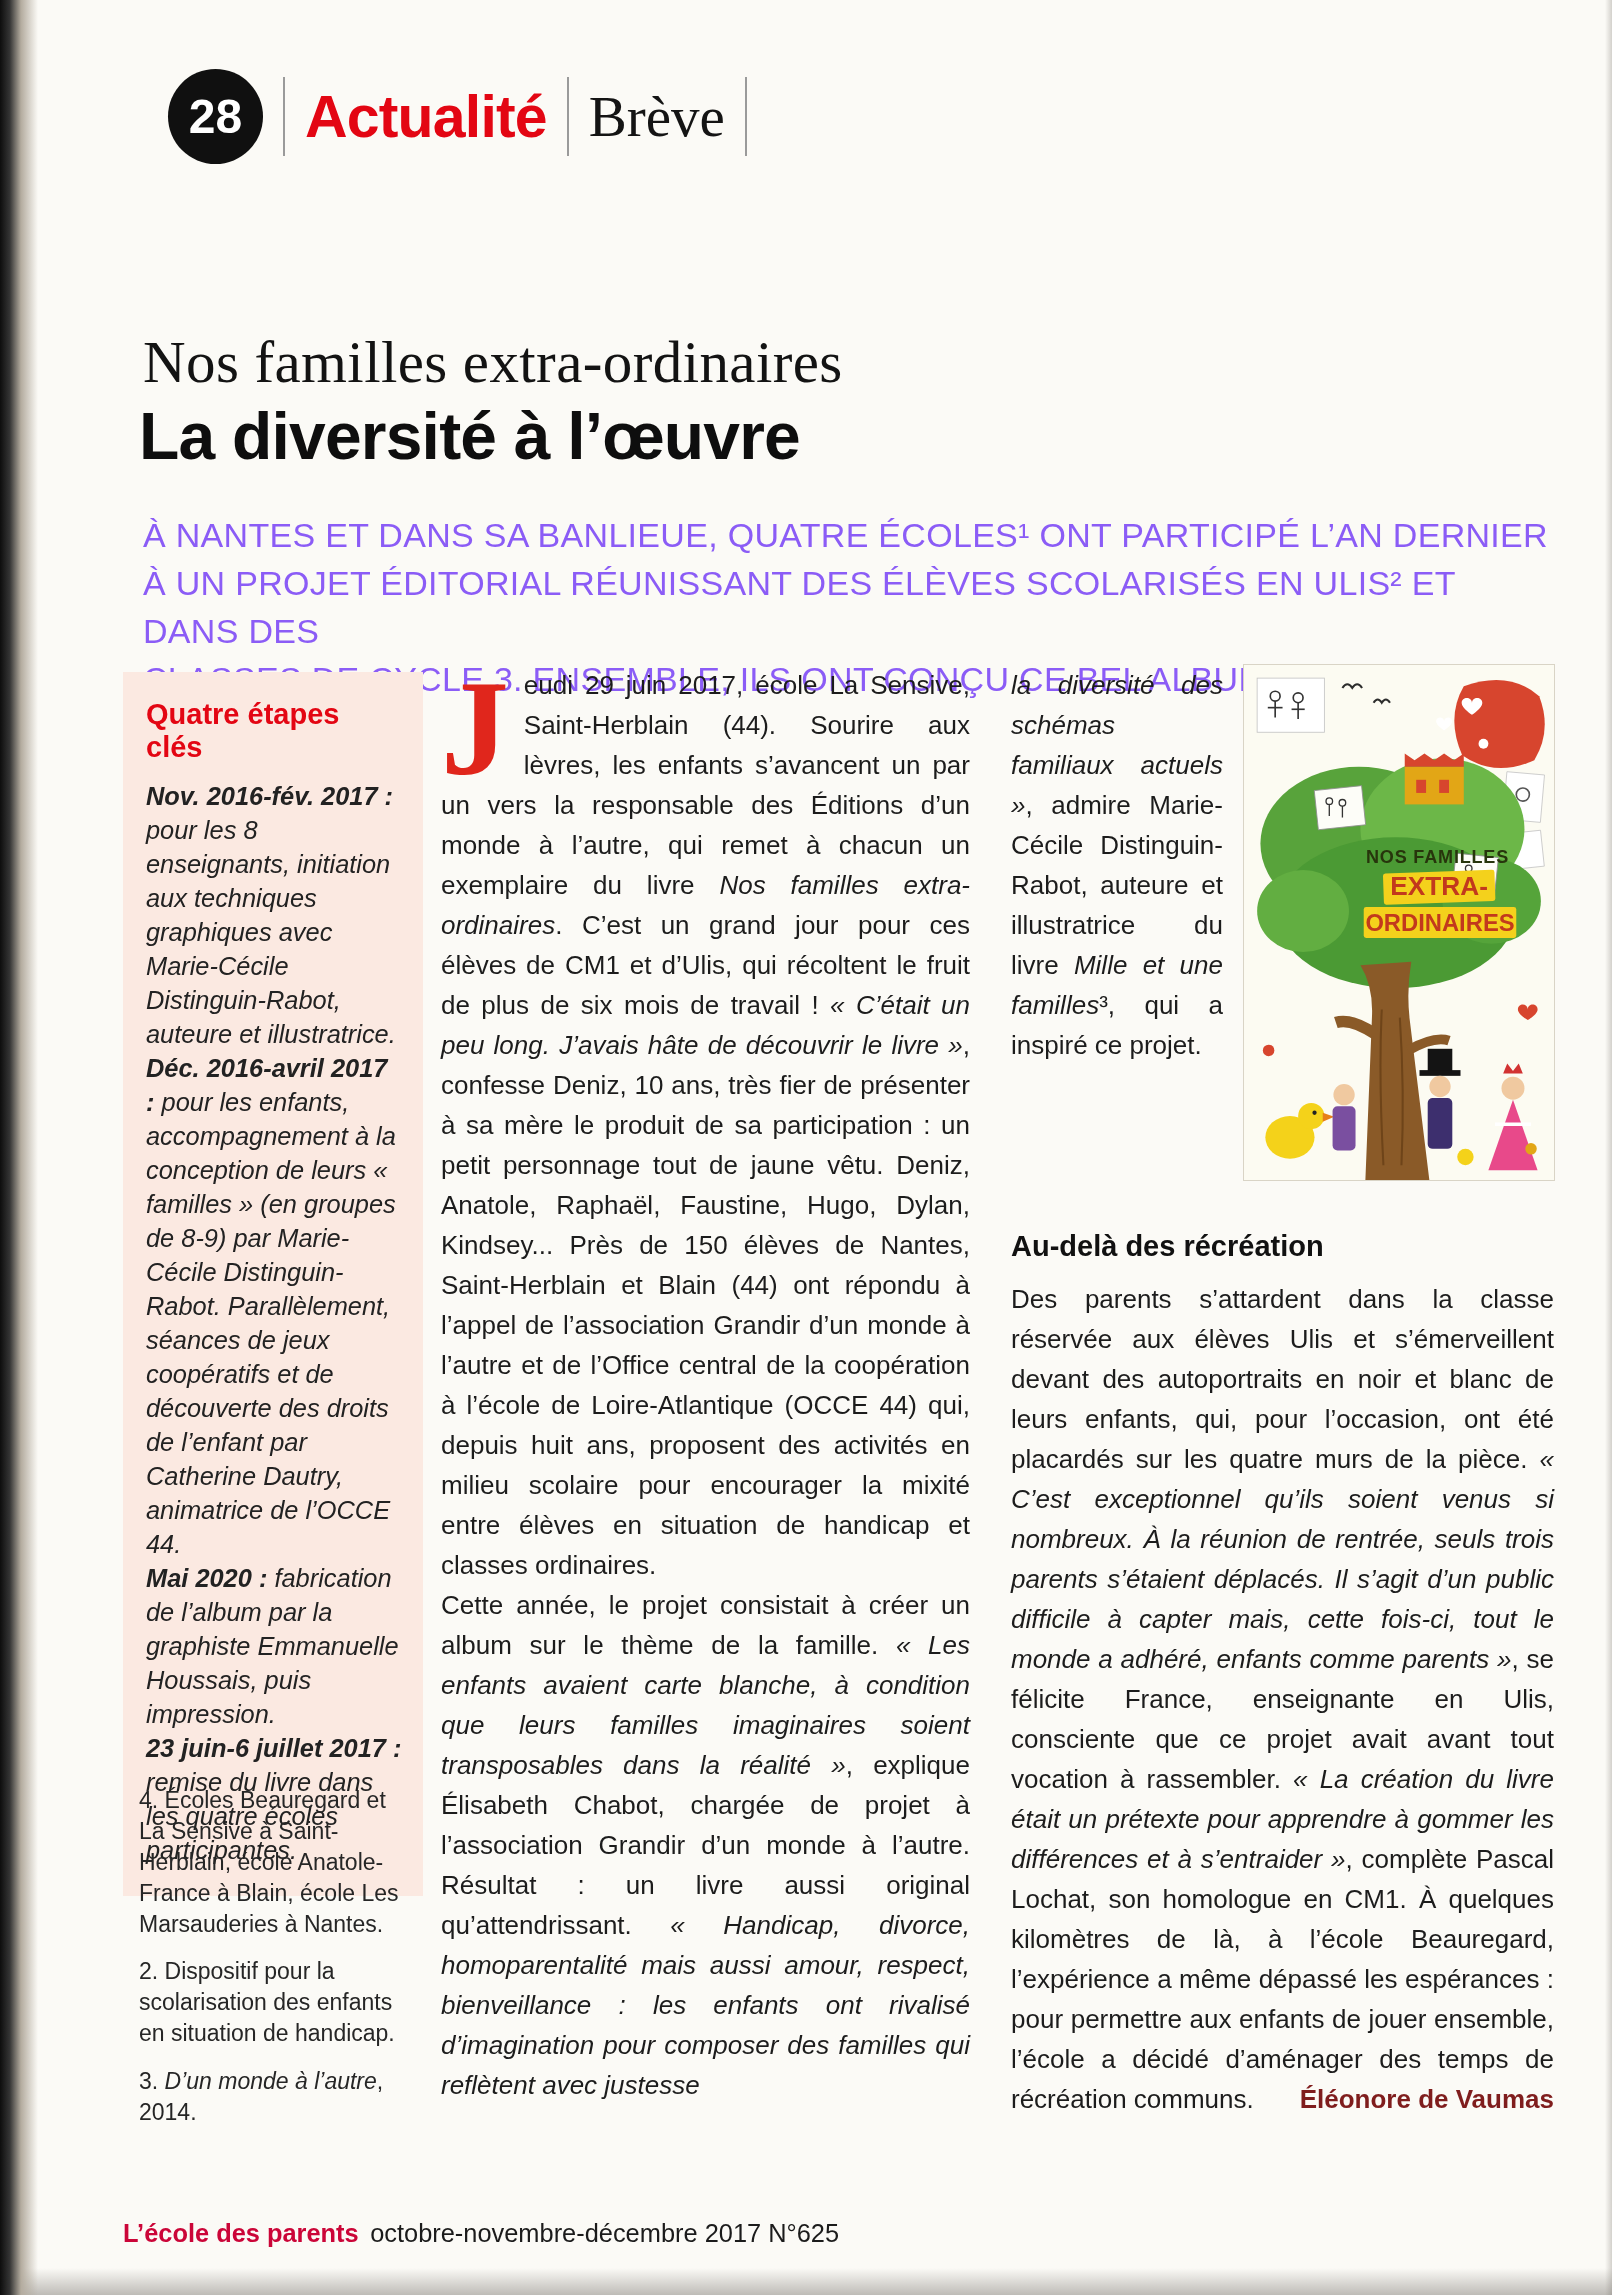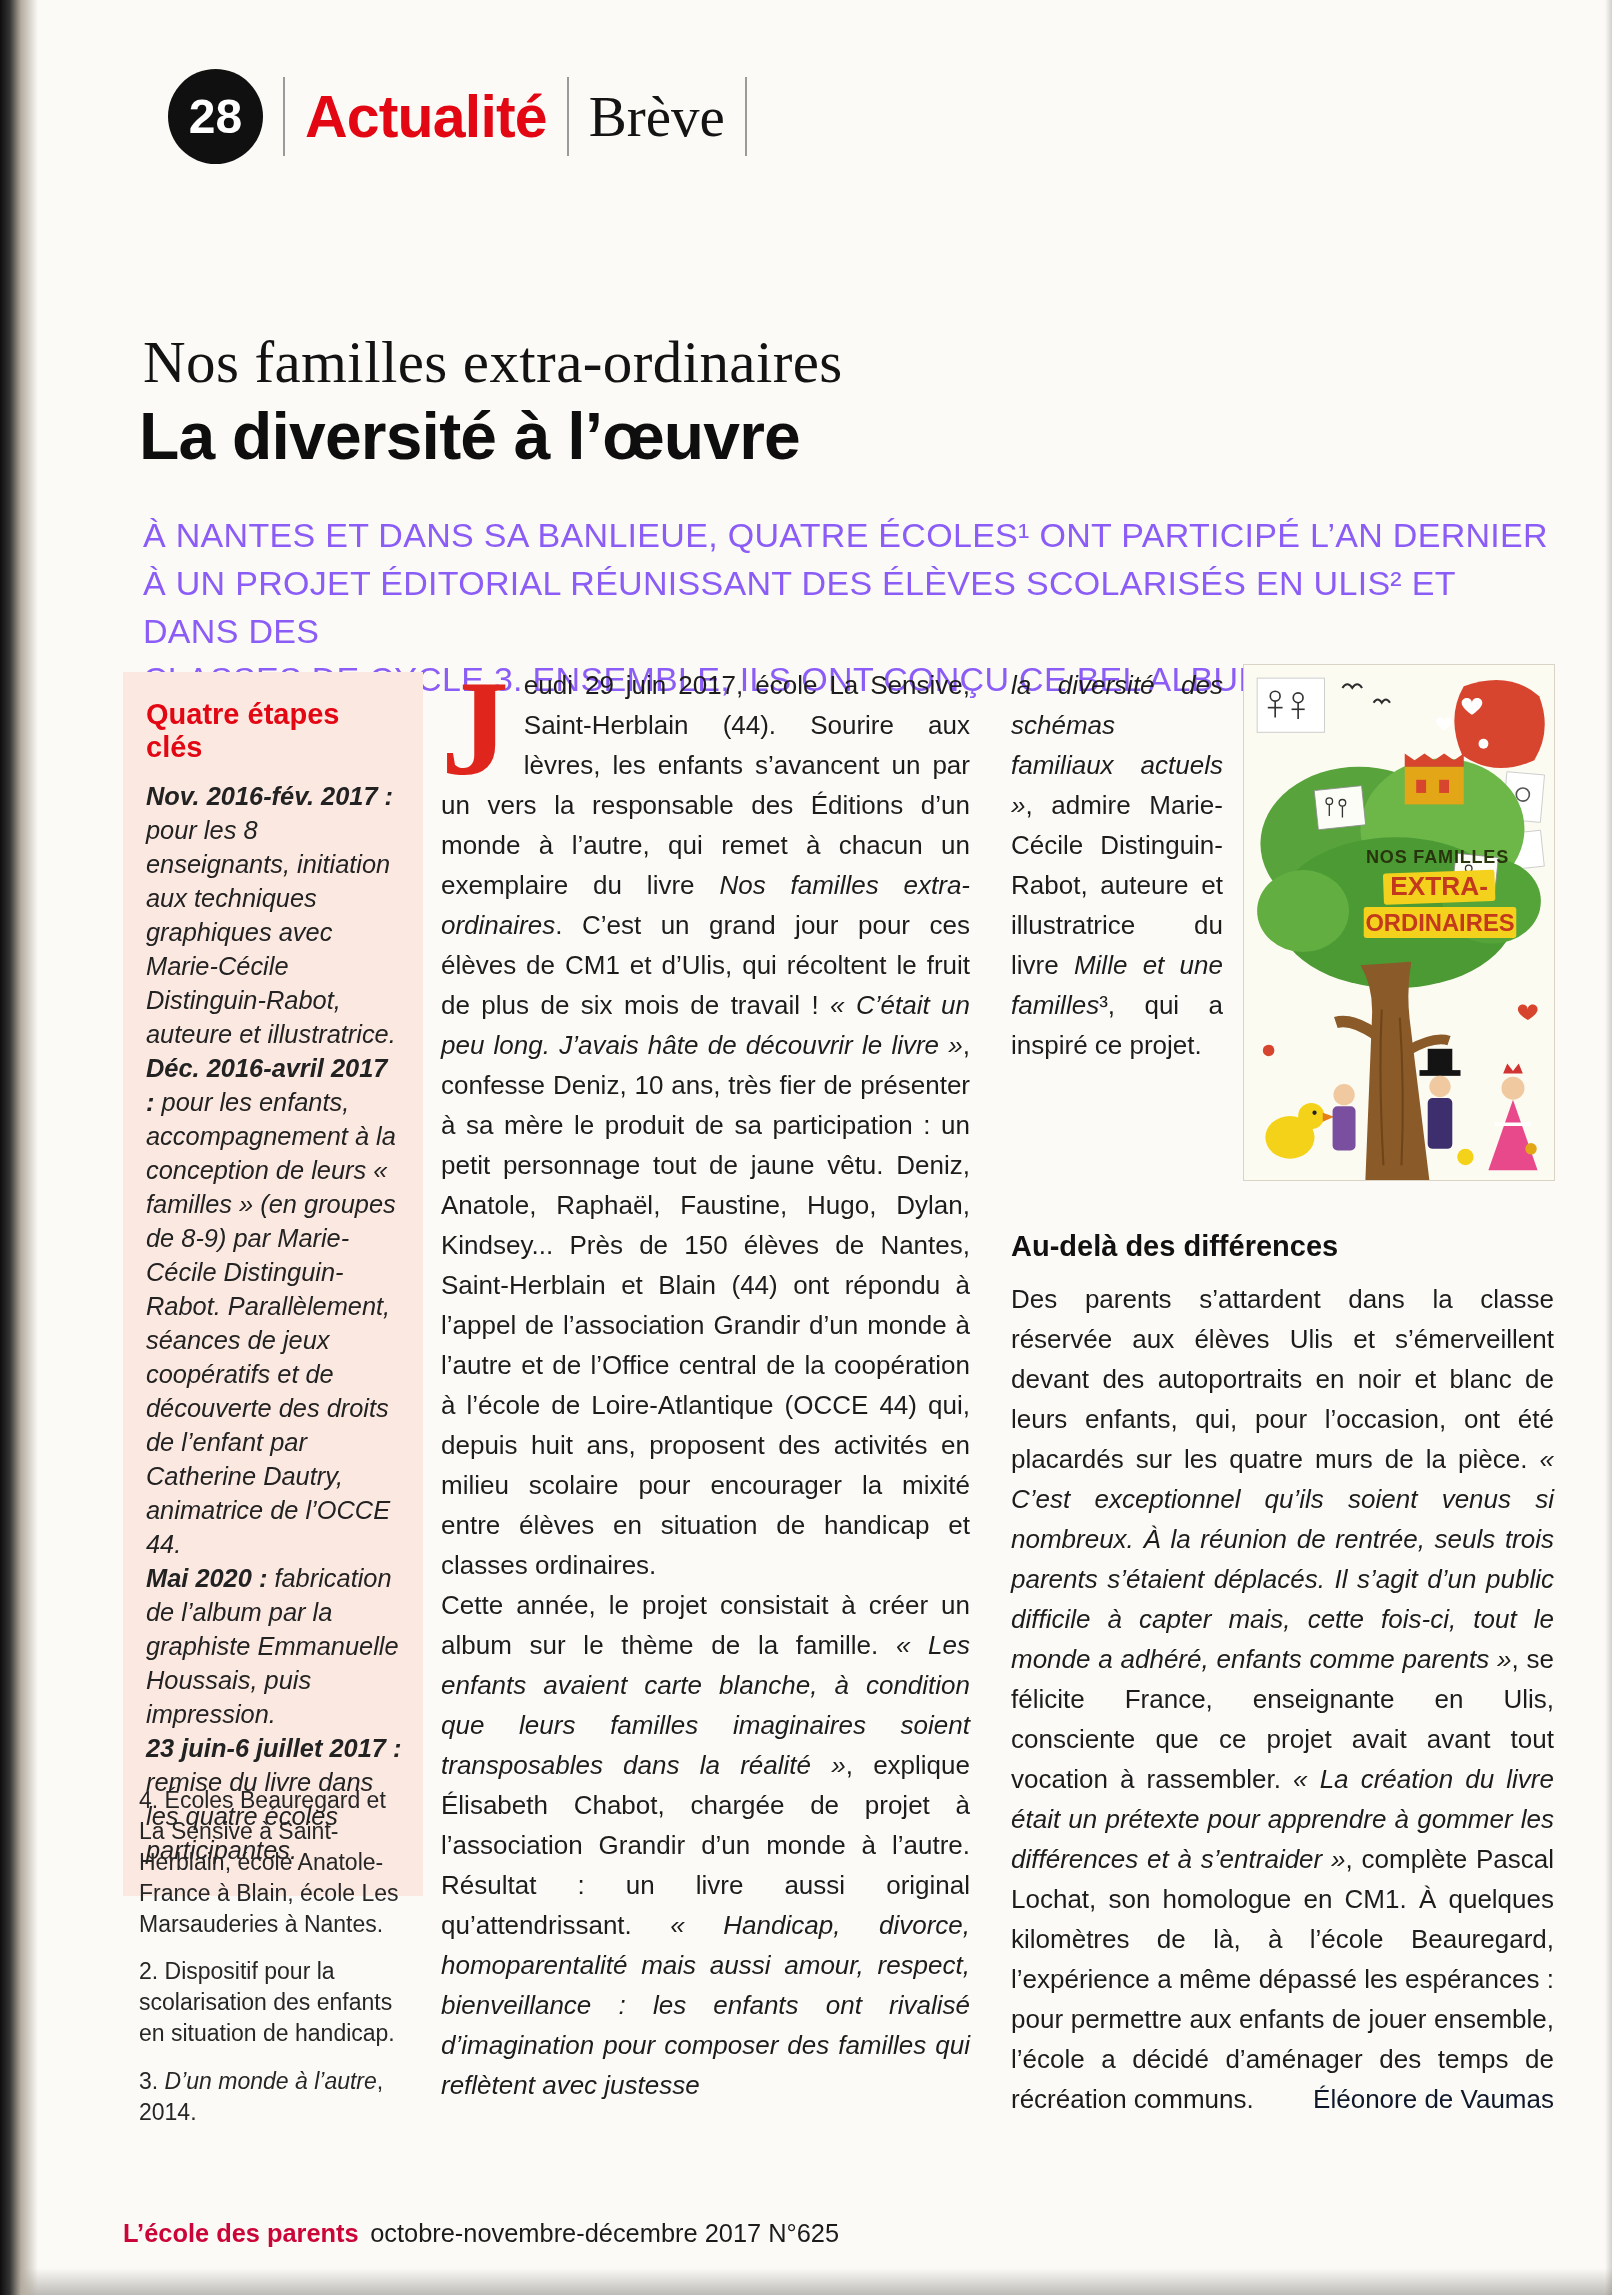--- a/index.html
+++ b/index.html
@@ -45,21 +45,21 @@
     font-size:26px; line-height:40px; text-align:justify; color:#1c1c1c; }
   .rightcol{ position:absolute; top:665px; left:1011px; width:543px;
     font-size:26px; line-height:40px; text-align:justify; color:#1c1c1c; }
   .para{ margin:0; }
   .dropcap{ float:left; color:#e0261c; font-family:"Liberation Serif", serif; font-weight:bold;
     font-size:136px; line-height:0.82; margin:8.2px 14.8px 0 0; }
   .book{ float:right; width:310px; height:515px; margin:0 0 21px 21px;
     background:#fcfbf2; outline:0.8px solid #d9d4c6; }
   .subhead{ clear:both; font-size:29px; font-weight:bold; color:#111;
     padding-top:24.6px; margin-bottom:13px; text-align:left; }
-  .byline{ float:right; font-weight:normal; color:#0f172a; }
+  .byline{ float:right; font-weight:bold; color:#7f1d1d; }
   
   .footer{ position:absolute; top:2219px; left:123px; font-size:25.4px; color:#1b1b1b; }
   .footer .mag{ color:#cb0538; font-weight:bold; margin-right:11.5px; }
   svg text{ font-family:"Liberation Sans", sans-serif; }
 </style>
 </head>
 <body>
 
 <div class="scan-left"></div>
 <div class="scan-bottom"></div>
@@ -181,20 +181,20 @@
       <polygon points="328,530 298,616 358,616" fill="#e8498a"></polygon>
       <path d="M306 560 h44" stroke="#fff" stroke-width="4"></path>
 
       <path d="M346 420 c0 -8 12 -8 12 0 c0 6 -12 13 -12 13 c0 0 -12 -7 -12 -13 c0 -8 12 -8 12 0" fill="#d7452e"></path>
       <circle cx="30" cy="470" r="7" fill="#d7452e"></circle>
       <circle cx="350" cy="590" r="7" fill="#e2a616"></circle>
       <circle cx="270" cy="600" r="10" fill="#f4d21a"></circle>
     </svg>
   </div>
   <p class="para"><span><span class="it">la diversité des schémas familiaux actuels »</span><span>, admire Marie-Cécile Distinguin-Rabot, auteure et illustratrice du livre </span><span class="it">Mille et une familles</span><span>³, qui a inspiré ce projet.</span></span></p>
-  <h3 class="subhead">Au-delà des différences</h3>
+  <h3 class="subhead">Au-delà des récréation</h3>
   <p class="para"><span><span>Des parents s’attardent dans la classe réservée aux élèves Ulis et s’émerveillent devant des autoportraits en noir et blanc de leurs enfants, qui, pour l’occasion, ont été placardés sur les quatre murs de la pièce. </span><span class="it">« C’est exceptionnel qu’ils soient venus si nombreux. À la réunion de rentrée, seuls trois parents s’étaient déplacés. Il s’agit d’un public difficile à capter mais, cette fois-ci, tout le monde a adhéré, enfants comme parents »</span><span>, se félicite France, enseignante en Ulis, consciente que ce projet avait avant tout vocation à rassembler. </span><span class="it">« La création du livre était un prétexte pour apprendre à gommer les différences et à s’entraider »</span><span>, complète Pascal Lochat, son homologue en CM1. À quelques kilomètres de là, à l’école Beauregard, l’expérience a même dépassé les espérances : pour permettre aux enfants de jouer ensemble, l’école a décidé d’aménager des temps de récréation communs. </span></span><span class="byline">Éléonore de Vaumas</span></p>
 </div>
 
 <div class="footer">
   <span class="mag">L’école des parents</span><span>octobre-novembre-décembre 2017   N°625</span>
 </div>
 
 
 </body></html>

